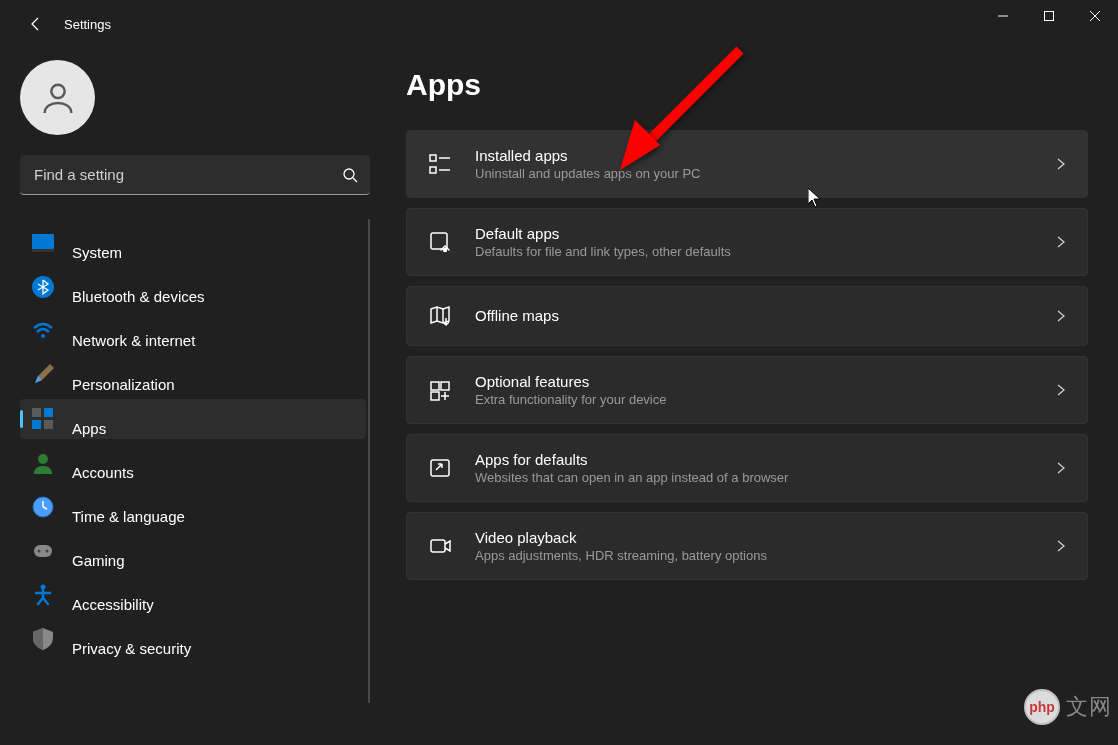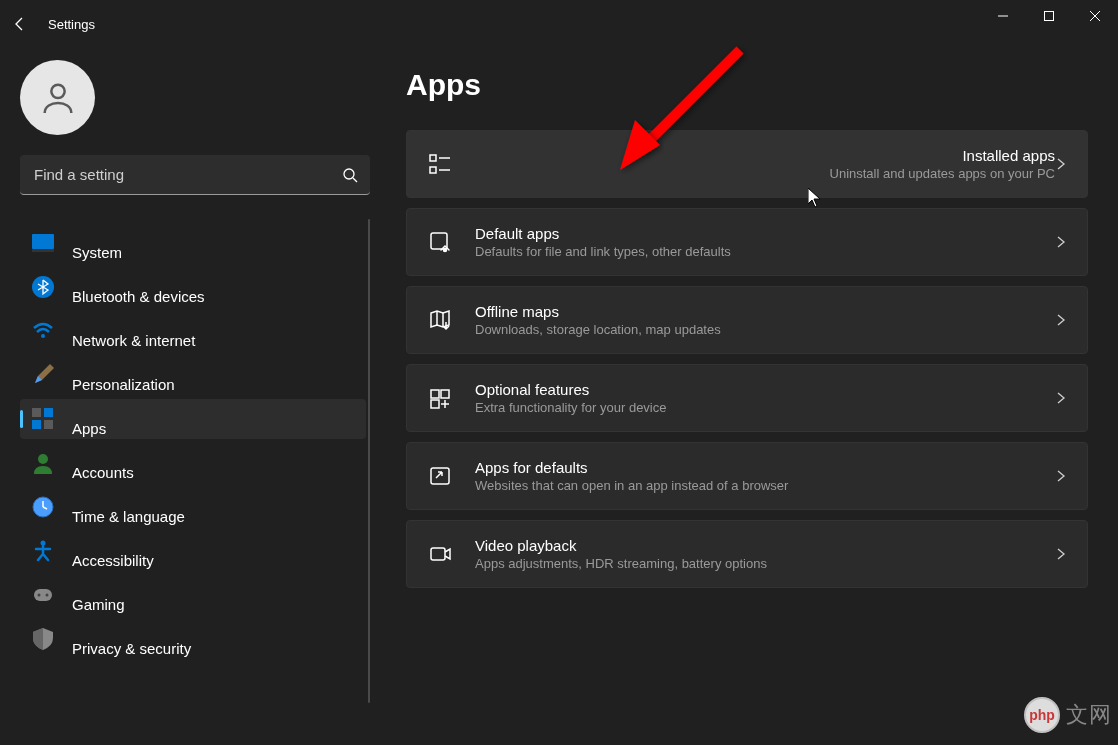--- a/index.html
+++ b/index.html
@@ -1,18 +1,18 @@
 <!DOCTYPE html>
 <html><head>
 <meta charset="utf-8">
 <style>
 * { margin: 0; padding: 0; box-sizing: border-box; font-family: "Segoe UI", sans-serif; }
 body { background: #202020; color: #fff; width: 1118px; height: 745px; overflow: hidden; position: relative; }
 
-.titlebar { display: flex; align-items: center; height: 48px; }
+.titlebar { display: flex; align-items: center; height: 48px; padding-left: 16px; }
 .back-btn { width: 40px; height: 40px; display: flex; align-items: center; justify-content: center; cursor: pointer; border-radius: 4px; }
 .app-title { font-size: 13px; margin-left: 8px; }
 .window-controls { position: absolute; top: 0; right: 0; display: flex; }
 .win-btn { width: 46px; height: 32px; display: flex; align-items: center; justify-content: center; cursor: pointer; }
 
 .layout { display: flex; height: calc(100% - 48px); }
 
 .sidebar { width: 380px; padding: 12px 0 12px 20px; display: flex; flex-direction: column; }
 .avatar { width: 75px; height: 75px; border-radius: 50%; background: #e6e6e6; display: flex; align-items: center; justify-content: center; margin-bottom: 20px; }
 .avatar svg { width: 40px; height: 40px; }
@@ -27,32 +27,32 @@
 .nav-item { display: flex; align-items: center; height: 40px; padding: 0 12px; margin: 4px 14px 4px 0; border-radius: 4px; cursor: pointer; position: relative; }
 .nav-item.active { background: #2d2d2d; }
 .nav-item.active::before { content: ""; position: absolute; left: 0; top: 50%; transform: translateY(-50%); width: 3px; height: 18px; background: #4cc2ff; border-radius: 2px; }
 .nav-icon { width: 22px; height: 22px; margin-right: 18px; display: flex; align-items: center; justify-content: center; }
 .nav-label { font-size: 15px; margin-top: 19px; }
 
 .main { flex: 1; padding: 20px 30px 0 26px; overflow-y: auto; }
 .page-title { font-size: 30px; font-weight: 600; margin-bottom: 28px; }
 
 .card { background: #2b2b2b; border: 1px solid #333; border-radius: 4px; padding: 16px 20px; display: flex; align-items: center; margin-bottom: 10px; cursor: pointer; }
-.card.hover { background: #323232; text-align: right; }
+.card.hover { background: #323232; }
 .card-icon { width: 26px; height: 26px; margin-right: 22px; display: flex; align-items: center; justify-content: center; flex-shrink: 0; }
 .card-content { flex: 1; }
 .card-title { font-size: 15px; margin-bottom: 2px; }
 .card-subtitle { font-size: 13px; color: #9a9a9a; }
 .chevron { color: #cfcfcf; }
 
 .arrow-annotation { position: absolute; left: 600px; top: 40px; pointer-events: none; }
 
 .cursor { position: absolute; left: 808px; top: 188px; pointer-events: none; }
 
-.watermark { position: absolute; right: 6px; bottom: 12px; display: flex; align-items: center; opacity: 0.85; }
+.watermark { position: absolute; right: 6px; bottom: 20px; display: flex; align-items: center; opacity: 0.85; }
 .watermark-logo { width: 36px; height: 36px; border-radius: 50%; background: #fff; display: flex; align-items: center; justify-content: center; font-weight: bold; color: #e53e3e; font-size: 14px; margin-right: 6px; border: 2px solid #ddd; }
 .watermark-text { color: #999; font-size: 22px; letter-spacing: 1px; }
 </style>
 </head>
 <body>
 
 <div class="titlebar">
   <div class="back-btn">
     <svg width="16" height="16" viewBox="0 0 16 16">
         <path d="M10 2 L4 8 L10 14" stroke="#fff" stroke-width="1.3" fill="none"></path>
@@ -158,39 +158,39 @@
         <span class="nav-icon">
             <svg width="22" height="22" viewBox="0 0 22 22">
               <circle cx="11" cy="11" r="10" fill="#4a9eff" stroke="#2d6bb8" stroke-width="1"></circle>
               <path d="M11 11 L11 5 M11 11 L15 13" stroke="#fff" stroke-width="1.5"></path>
             </svg>
           </span>
         <span class="nav-label">Time &amp; language</span>
       </div>
       <div class="nav-item">
         <span class="nav-icon">
-            <svg width="22" height="22" viewBox="0 0 22 22">
-              <circle cx="11" cy="3" r="2.5" fill="#0078d4"></circle>
-              <path d="M11 6 L11 14 M4 9 L18 9 M11 14 L6 20 M11 14 L16 20" stroke="#0078d4" stroke-width="2.5" stroke-linecap="round"></path>
-            </svg>
-          </span>
-        <span class="nav-label">Accessibility</span>
-      </div>
-      <div class="nav-item">
-        <span class="nav-icon">
             <svg width="22" height="16" viewBox="0 0 22 16">
               <rect x="2" y="2" width="18" height="12" rx="6" fill="#888"></rect>
               <circle cx="7" cy="8" r="1.5" fill="#444"></circle>
               <circle cx="15" cy="8" r="1.5" fill="#444"></circle>
             </svg>
           </span>
         <span class="nav-label">Gaming</span>
       </div>
       <div class="nav-item">
         <span class="nav-icon">
+            <svg width="22" height="22" viewBox="0 0 22 22">
+              <circle cx="11" cy="3" r="2.5" fill="#0078d4"></circle>
+              <path d="M11 6 L11 14 M4 9 L18 9 M11 14 L6 20 M11 14 L16 20" stroke="#0078d4" stroke-width="2.5" stroke-linecap="round"></path>
+            </svg>
+          </span>
+        <span class="nav-label">Accessibility</span>
+      </div>
+      <div class="nav-item">
+        <span class="nav-icon">
             <svg width="20" height="22" viewBox="0 0 20 22">
               <path d="M10 0 L20 4 L20 10 Q20 18 10 22 Q0 18 0 10 L0 4 Z" fill="#888"></path>
               <path d="M10 0 L10 22 Q0 18 0 10 L0 4 Z" fill="#666"></path>
             </svg>
           </span>
         <span class="nav-label">Privacy &amp; security</span>
       </div>
     </div>
   </div>
 
@@ -236,21 +236,20 @@
     <div class="card">
       <span class="card-icon">
           <svg width="24" height="24" viewBox="0 0 24 24" stroke="#fff" stroke-width="1.5" fill="none">
             <path d="M3 5 L9 3 L15 5 L21 3 L21 17 L15 19 L9 17 L3 19 Z"></path>
             <path d="M9 3 L9 17 M15 5 L15 19"></path>
             <path d="M18 14 L18 21 M15 18 L18 21 L21 18"></path>
           </svg>
         </span>
       <div class="card-content">
         <div class="card-title">Offline maps</div>
-        <div class="card-subtitle">Downloads, storage location, map updates</div>
       </div>
       <svg class="chevron" width="12" height="12" viewBox="0 0 12 12">
           <path d="M3 1 L9 6 L3 11" stroke="currentColor" stroke-width="1.3" fill="none"></path>
         </svg>
     </div>
 
     <div class="card">
       <span class="card-icon">
           <svg width="24" height="24" viewBox="0 0 24 24" stroke="#fff" stroke-width="1.5" fill="none">
             <rect x="3" y="4" width="8" height="8"></rect>

